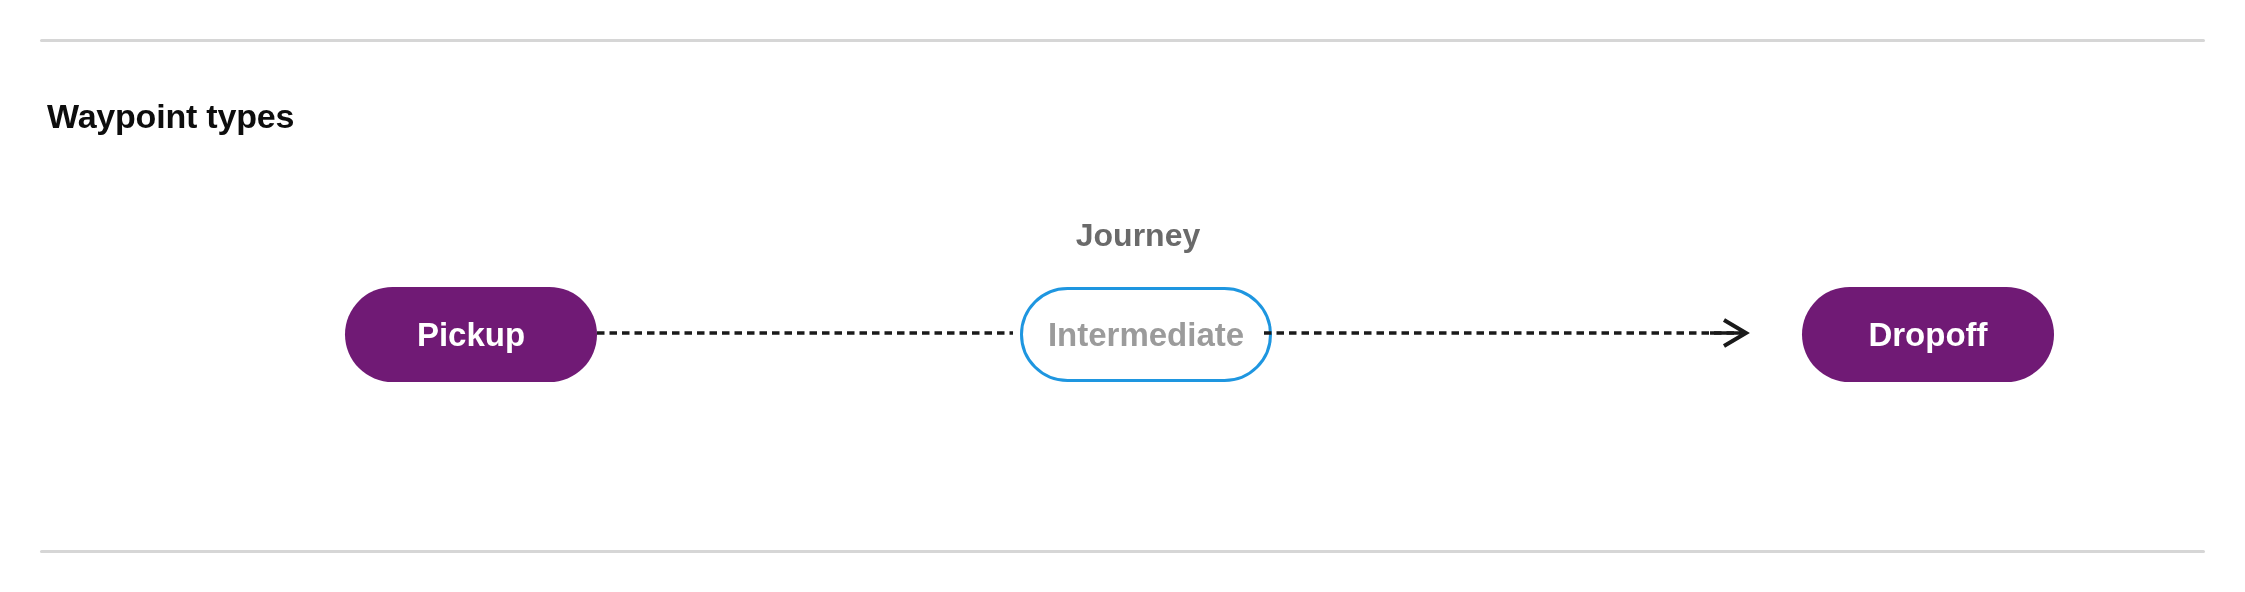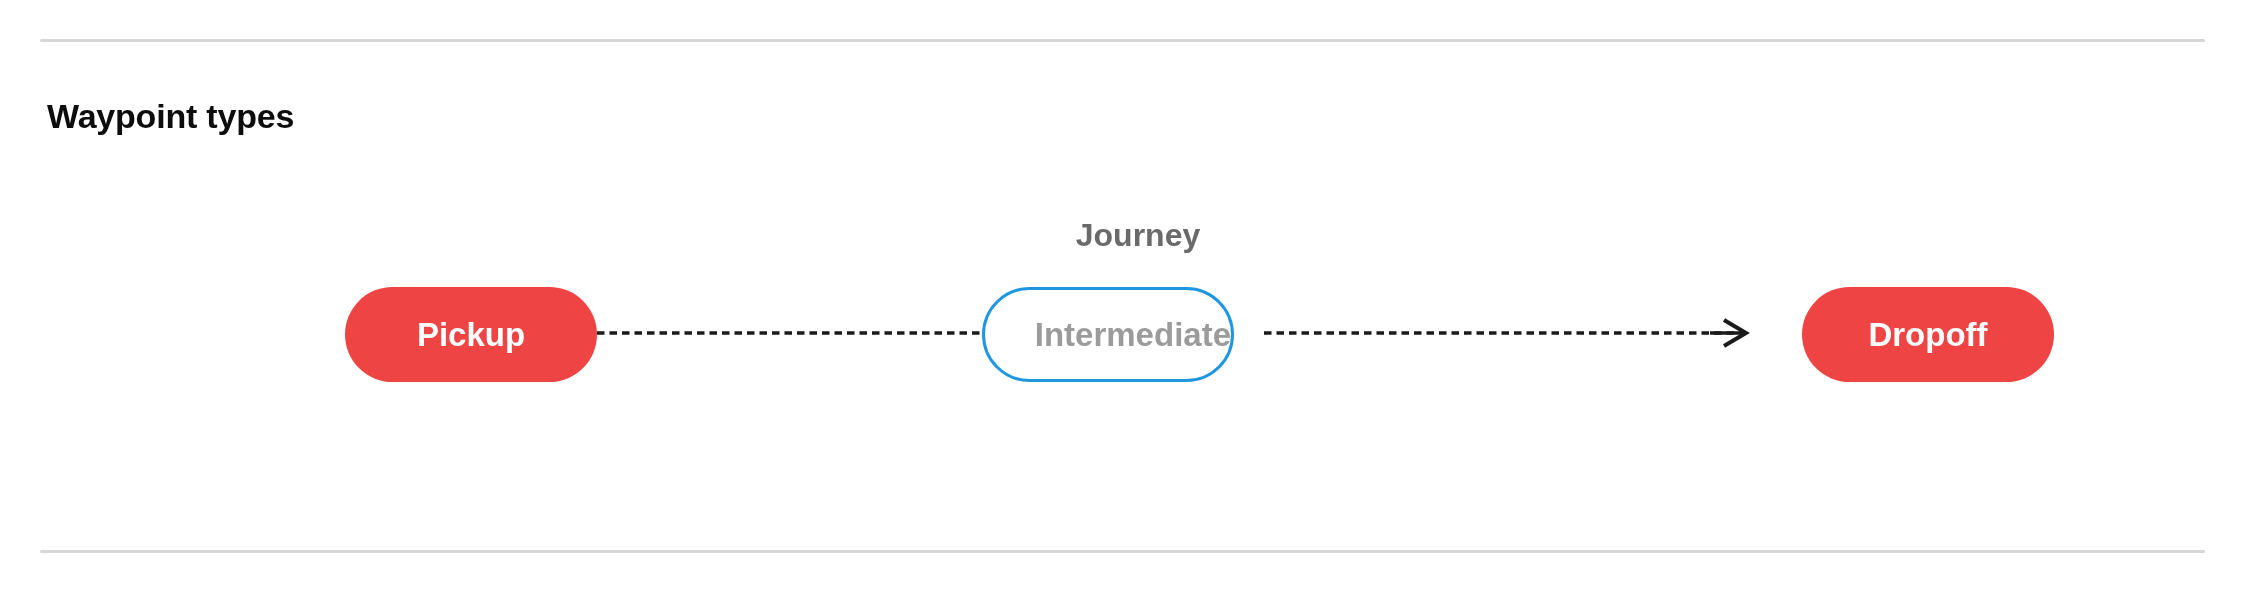--- a/index.html
+++ b/index.html
@@ -57,32 +57,32 @@
     height: 95px;
     border-radius: 48px;
     display: flex;
     align-items: center;
     justify-content: center;
     box-sizing: border-box;
     font-size: 33px;
     white-space: nowrap;
   }
   .pill.terminal {
-    background: #ef4444;
+    background: #701a75;
     color: #ffffff;
     font-weight: 700;
   }
   .pill.waypoint {
     background: #ffffff;
     border: 3px solid #1e96e0;
     color: #9b9b9b;
     font-weight: 600;
   }
   .pill.pickup   { left: 345px; }
-  .pill.waypoint { left: 982px; justify-content: flex-end; }
+  .pill.waypoint { left: 1020px; }
   .pill.dropoff  { left: 1802px; }
 
   .connector {
     position: absolute;
     display: block;
   }
   .connector.c1 { left: 597px;  top: 320px; }
   .connector.c2 { left: 1262px; top: 316px; }
 </style>
 </head>

